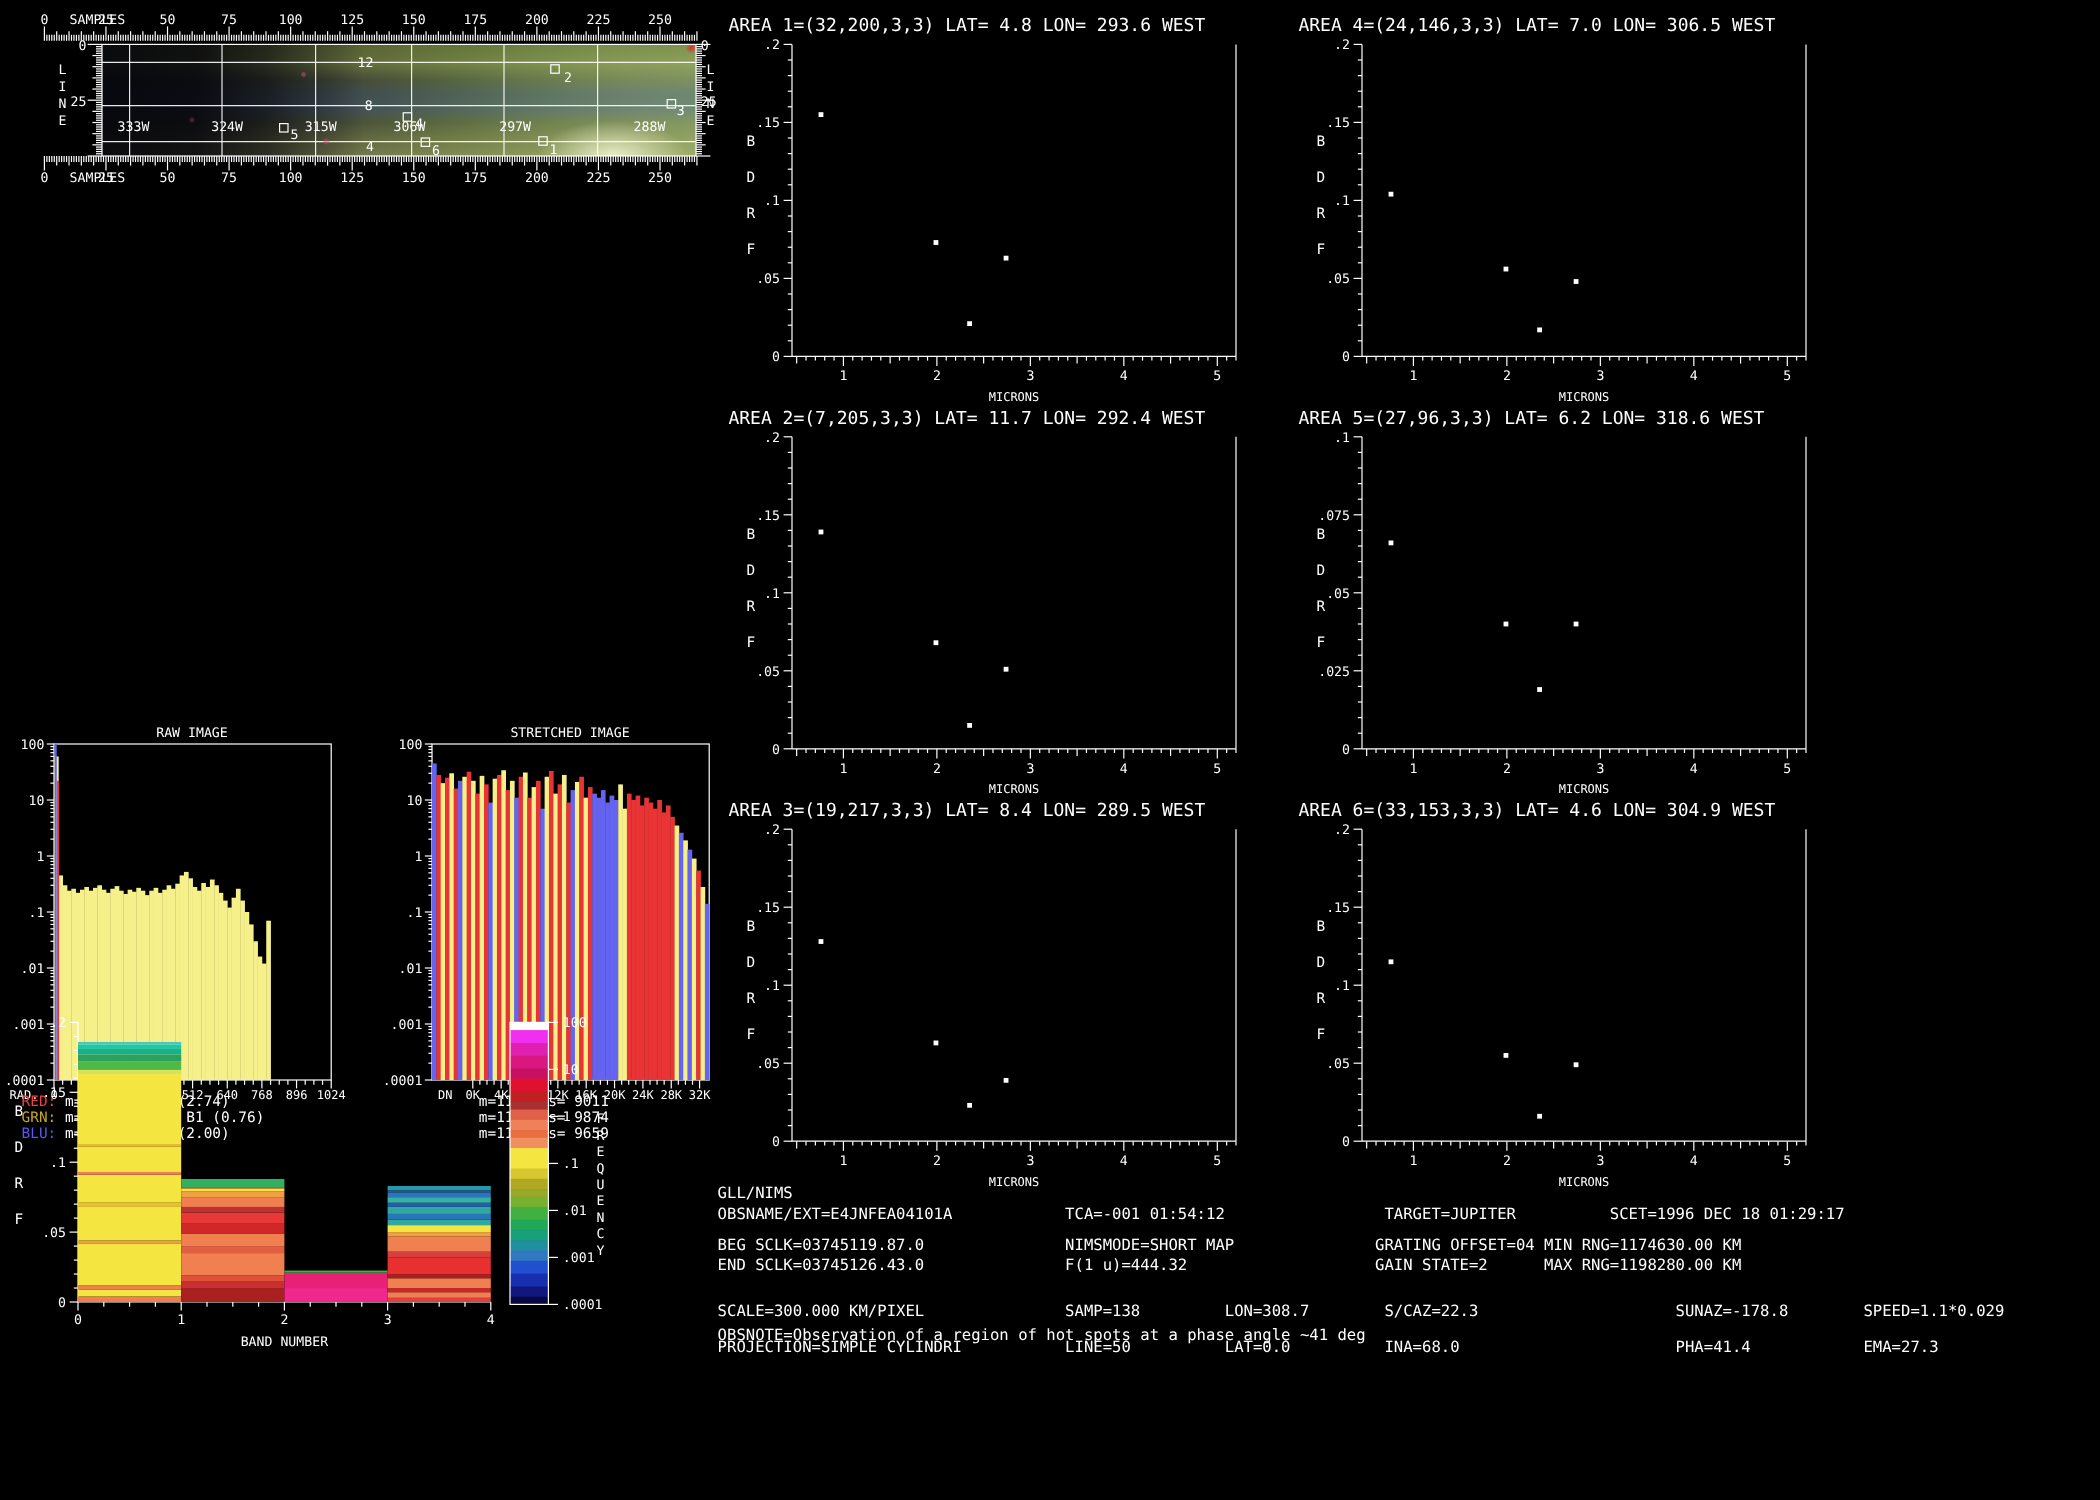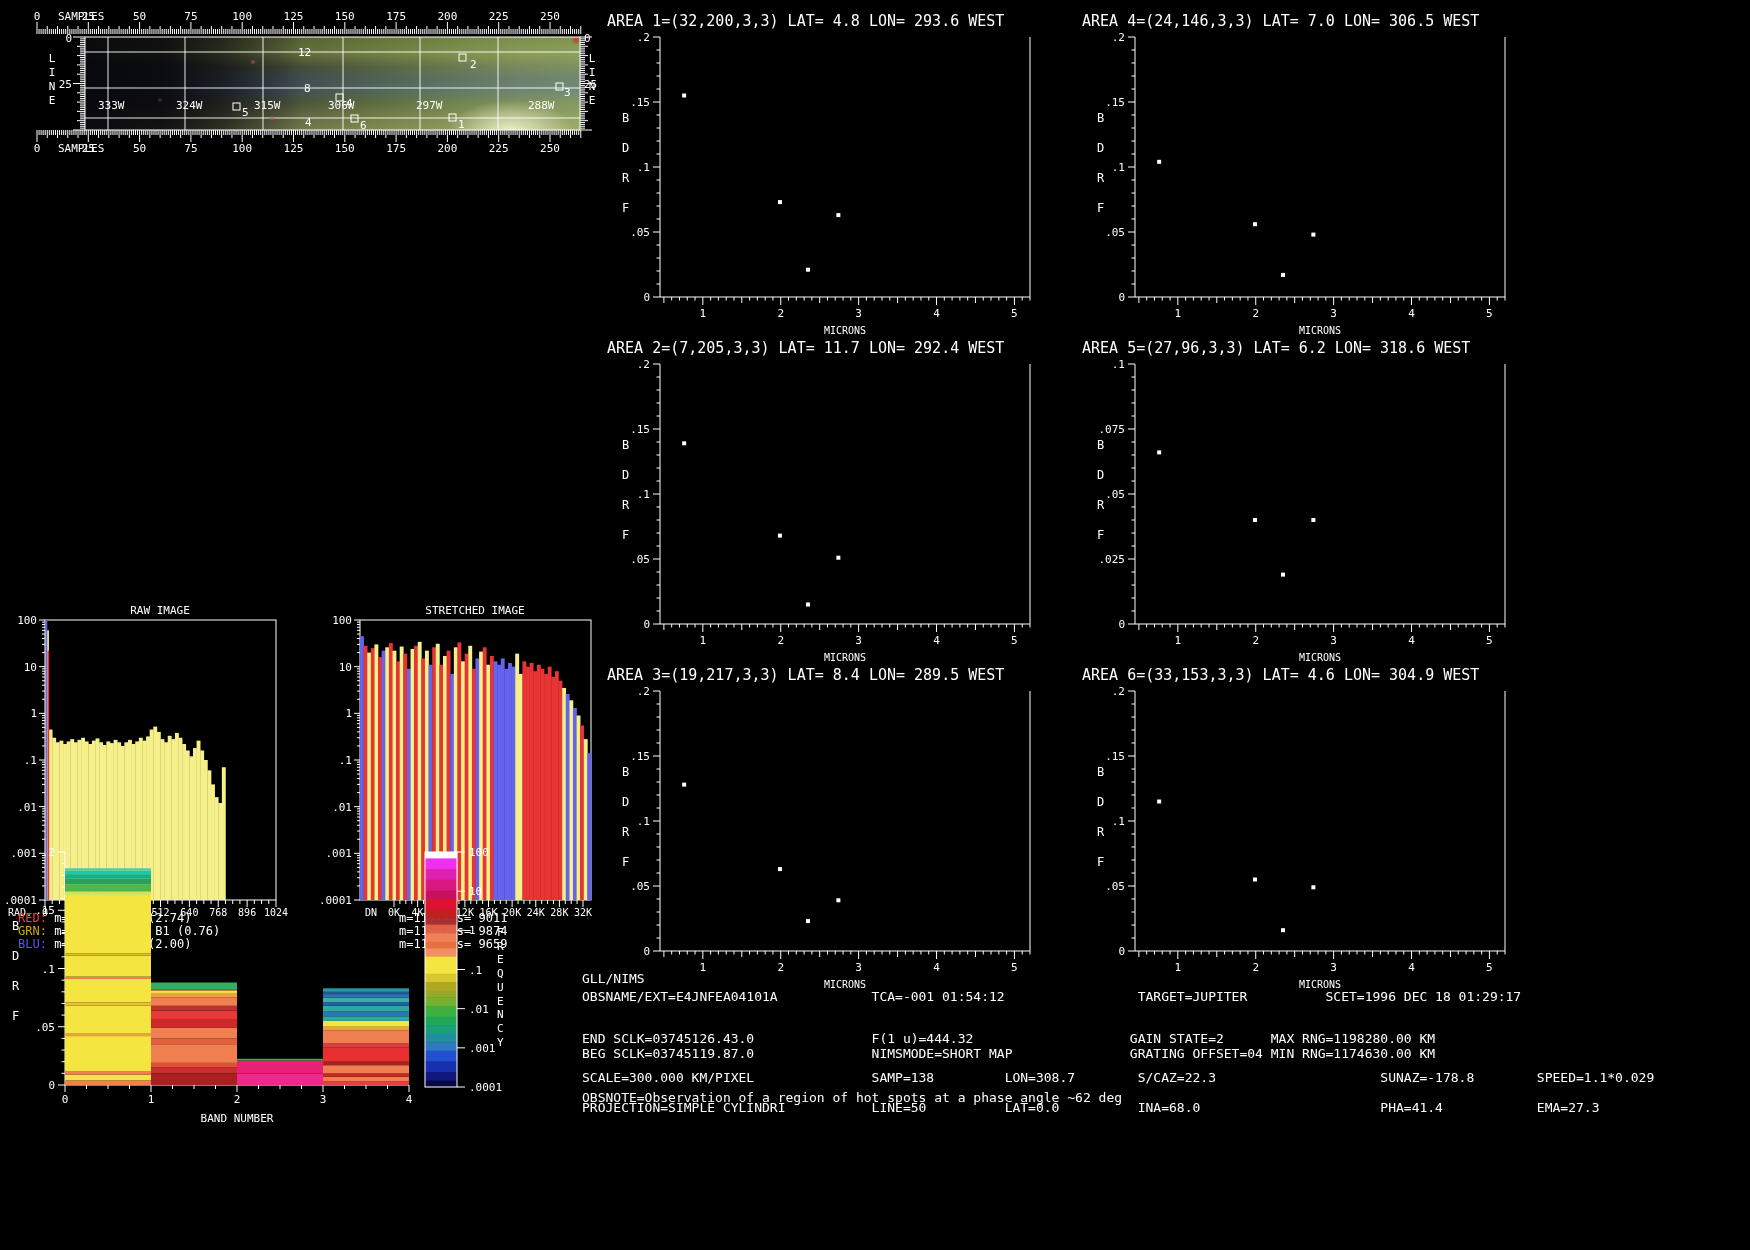--- a/index.html
+++ b/index.html
@@ -7,21 +7,21 @@
          font-family:"DejaVu Sans Mono",monospace;color:#fff;}
   #strip-bg{position:absolute;left:85px;top:37px;width:495px;height:93px;
     background-image:
       radial-gradient(ellipse 90px 42px at 86% 100%, rgba(246,250,214,0.85), rgba(246,250,214,0) 70%),
       radial-gradient(circle 5px at 99.2% 3%, rgba(215,45,45,0.95), rgba(215,45,45,0) 100%),
       linear-gradient(90deg, rgba(5,5,10,0.92) 0%, rgba(5,5,10,0.85) 16%, rgba(8,8,12,0.6) 28%, rgba(0,0,0,0) 44%),
       linear-gradient(180deg, rgba(112,132,62,0.55) 0%, rgba(140,160,82,0.50) 18%, rgba(92,110,92,0.35) 32%, rgba(72,100,130,0.45) 45%, rgba(82,110,142,0.45) 58%, rgba(110,130,92,0.35) 70%, rgba(150,160,100,0.45) 85%, rgba(172,182,112,0.50) 100%),
       linear-gradient(90deg, #08070c 0%, #100d14 8%, #17131a 16%, #201c1c 24%, #2a2a20 32%, #343424 40%, #404428 48%, #4e582e 56%, #5c6a38 64%, #6c7c44 72%, #7a8c50 80%, #88985c 88%, #8ea462 100%);
   }
   #overlay{position:absolute;left:0;top:0;}
-  .info-line{position:absolute;left:582px;margin:0;color:#fff;
+  .info-line{position:absolute;left:582px;margin:16px;color:#fff;
     font:13px/16px "DejaVu Sans Mono",monospace;white-space:pre;}
 </style>
 </head>
 <body>
 
 <div id="stage">
   <div id="strip-bg"></div>
   <svg id="overlay" width="1750" height="1250">
       <g>
         <rect x="85" y="37" width="495" height="93" fill="none" stroke="#ffffff" stroke-width="1"></rect>
@@ -1792,19 +1792,19 @@
         <text x="497" y="990.8" fill="#ffffff" font-family="&quot;DejaVu Sans Mono&quot;,monospace" font-size="11px" text-anchor="start">U</text>
         <text x="497" y="1004.5" fill="#ffffff" font-family="&quot;DejaVu Sans Mono&quot;,monospace" font-size="11px" text-anchor="start">E</text>
         <text x="497" y="1018.2" fill="#ffffff" font-family="&quot;DejaVu Sans Mono&quot;,monospace" font-size="11px" text-anchor="start">N</text>
         <text x="497" y="1031.9" fill="#ffffff" font-family="&quot;DejaVu Sans Mono&quot;,monospace" font-size="11px" text-anchor="start">C</text>
         <text x="497" y="1045.6" fill="#ffffff" font-family="&quot;DejaVu Sans Mono&quot;,monospace" font-size="11px" text-anchor="start">Y</text>
       </g>
     </svg>
   <div>
     <pre class="info-line" style="top:971px">GLL/NIMS</pre>
     <pre class="info-line" style="top:989px">OBSNAME/EXT=E4JNFEA04101A            TCA=-001 01:54:12                 TARGET=JUPITER          SCET=1996 DEC 18 01:29:17</pre>
-    <pre class="info-line" style="top:1046px">BEG SCLK=03745119.87.0               NIMSMODE=SHORT MAP               GRATING OFFSET=04 MIN RNG=1174630.00 KM</pre>
+    <pre class="info-line" style="top:1015px">BEG SCLK=03745119.87.0               NIMSMODE=SHORT MAP               GRATING OFFSET=04 MIN RNG=1174630.00 KM</pre>
     <pre class="info-line" style="top:1031px">END SCLK=03745126.43.0               F(1 u)=444.32                    GAIN STATE=2      MAX RNG=1198280.00 KM</pre>
     <pre class="info-line" style="top:1100px">PROJECTION=SIMPLE CYLINDRI           LINE=50          LAT=0.0          INA=68.0                       PHA=41.4            EMA=27.3</pre>
     <pre class="info-line" style="top:1070px">SCALE=300.000 KM/PIXEL               SAMP=138         LON=308.7        S/CAZ=22.3                     SUNAZ=-178.8        SPEED=1.1*0.029</pre>
-    <pre class="info-line" style="top:1090px">OBSNOTE=Observation of a region of hot spots at a phase angle ~62 deg</pre>
+    <pre class="info-line" style="top:1090px">OBSNOTE=Observation of a region of hot spots at a phase angle ~41 deg</pre>
   </div>
 </div>
 
 </body></html>

